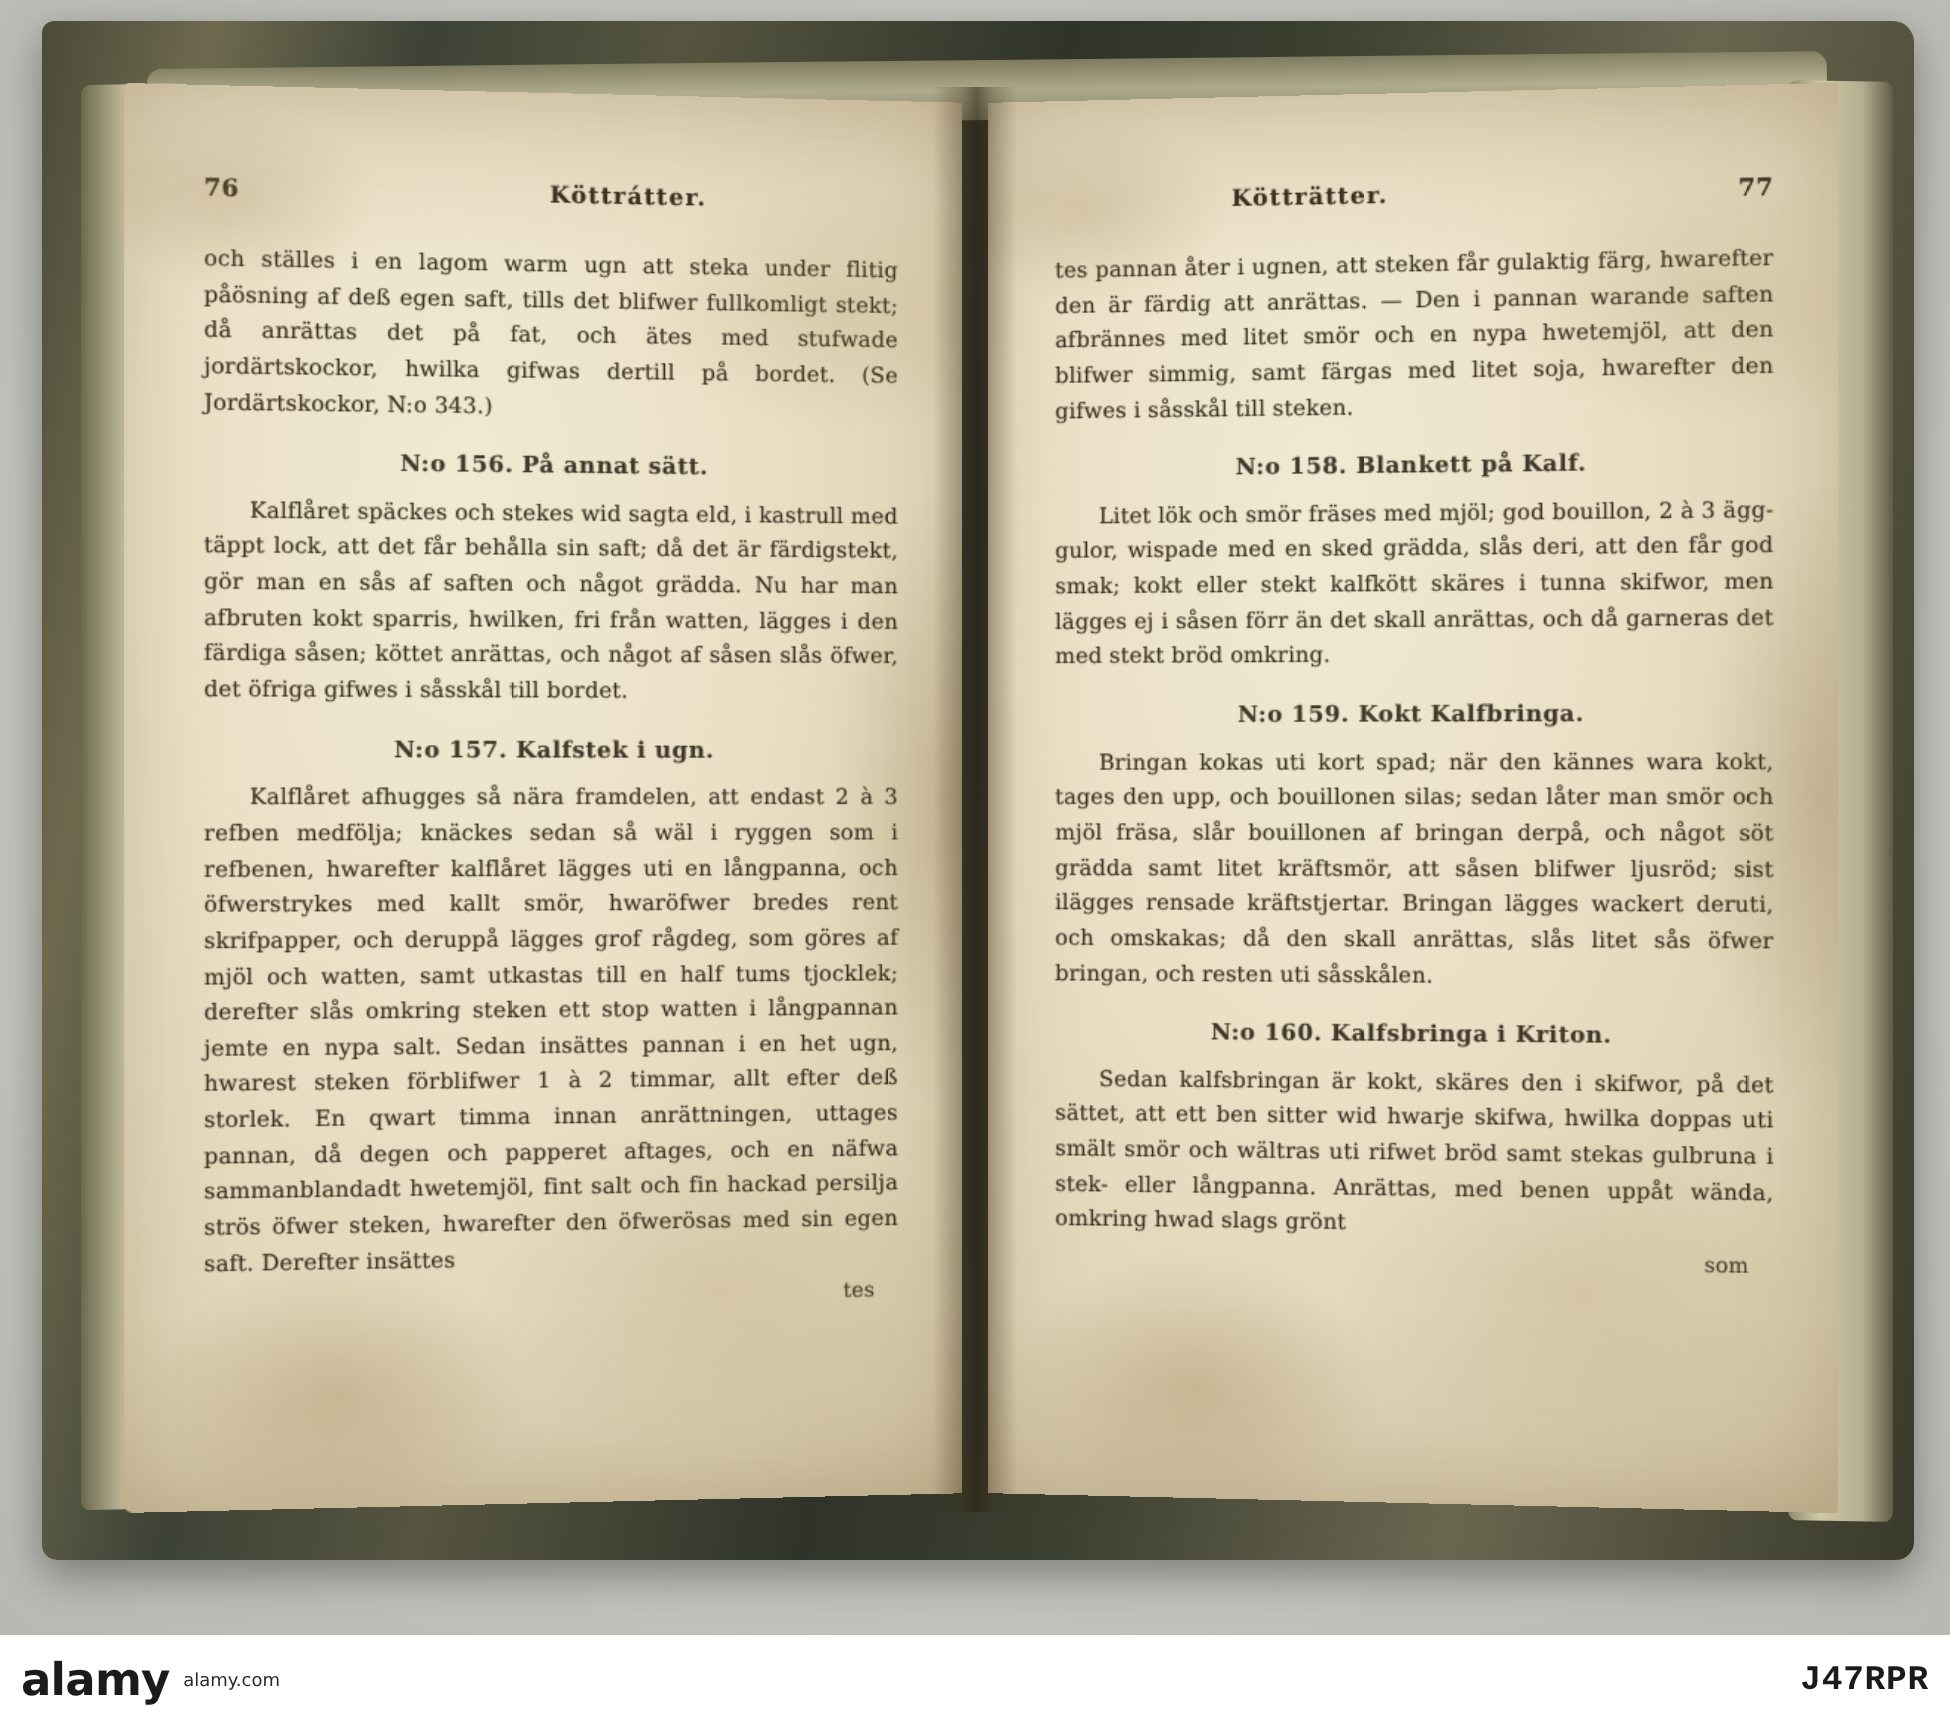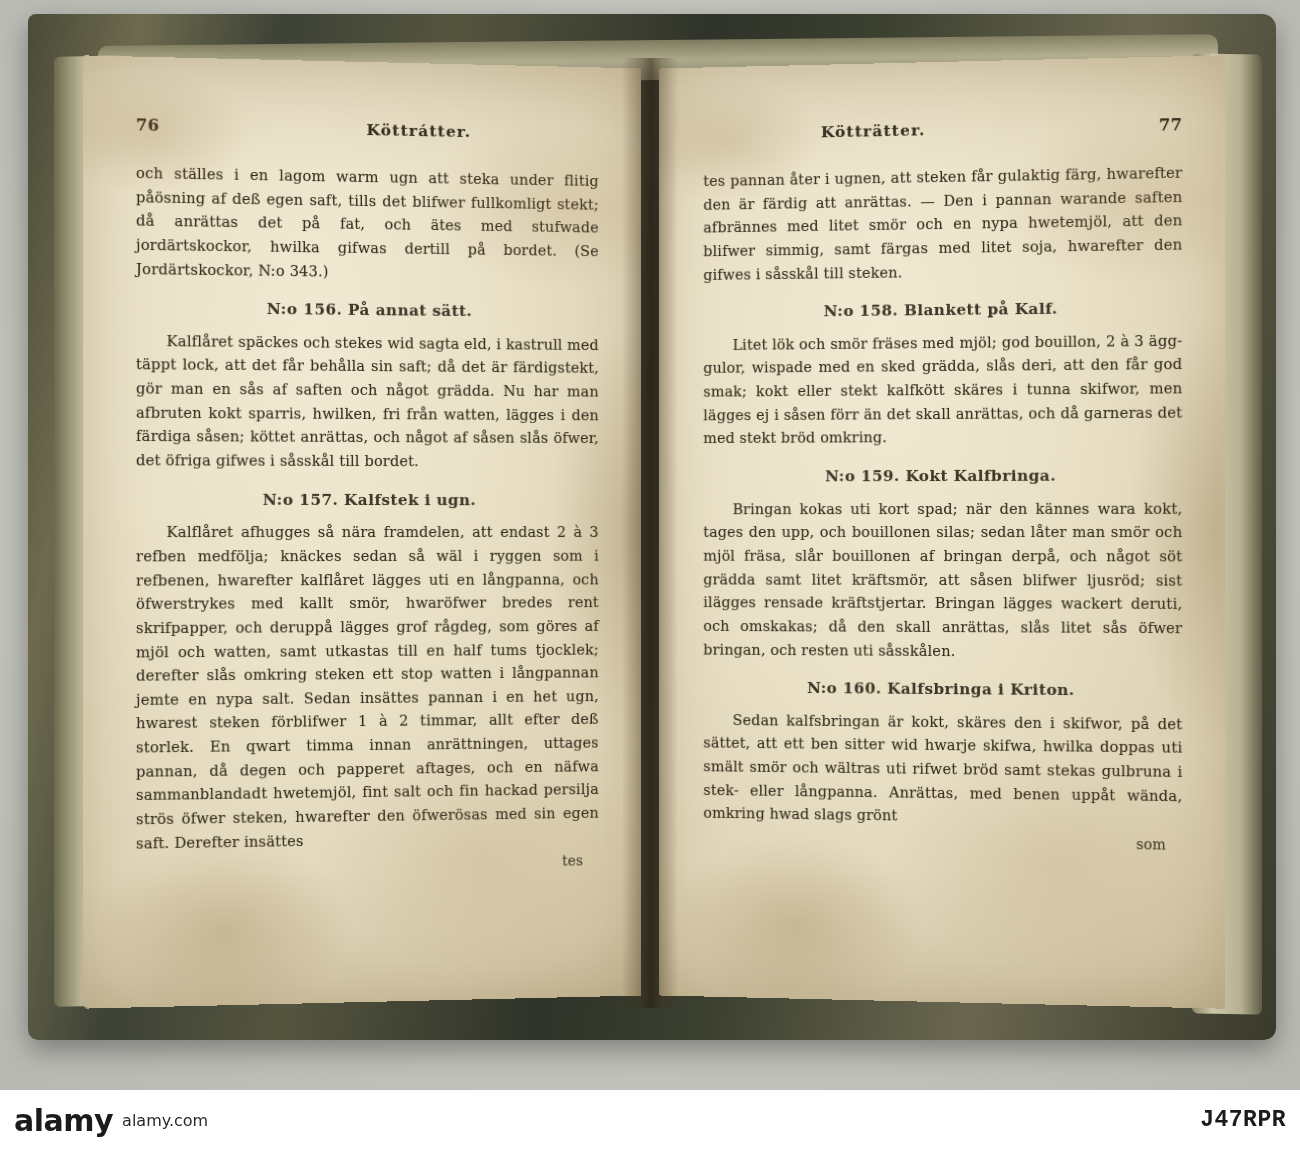--- a/index.html
+++ b/index.html
@@ -52,21 +52,21 @@
   }
   .alamy-logo {
     font-family: "DejaVu Sans", sans-serif;
     font-size: 30px;
     font-weight: bold;
     color: #1b1b1b;
     letter-spacing: -0.5px;
   }
   .alamy-sub {
     font-family: "DejaVu Sans", sans-serif;
-    font-size: 16px;
+    font-size: 12px;
     color: #2a2a2a;
   }
   .alamy-id {
     font-family: Liberation Mono, monospace;
     font-size: 23px;
     font-weight: bold;
     color: #1b1b1b;
     letter-spacing: 0.5px;
   }
 

